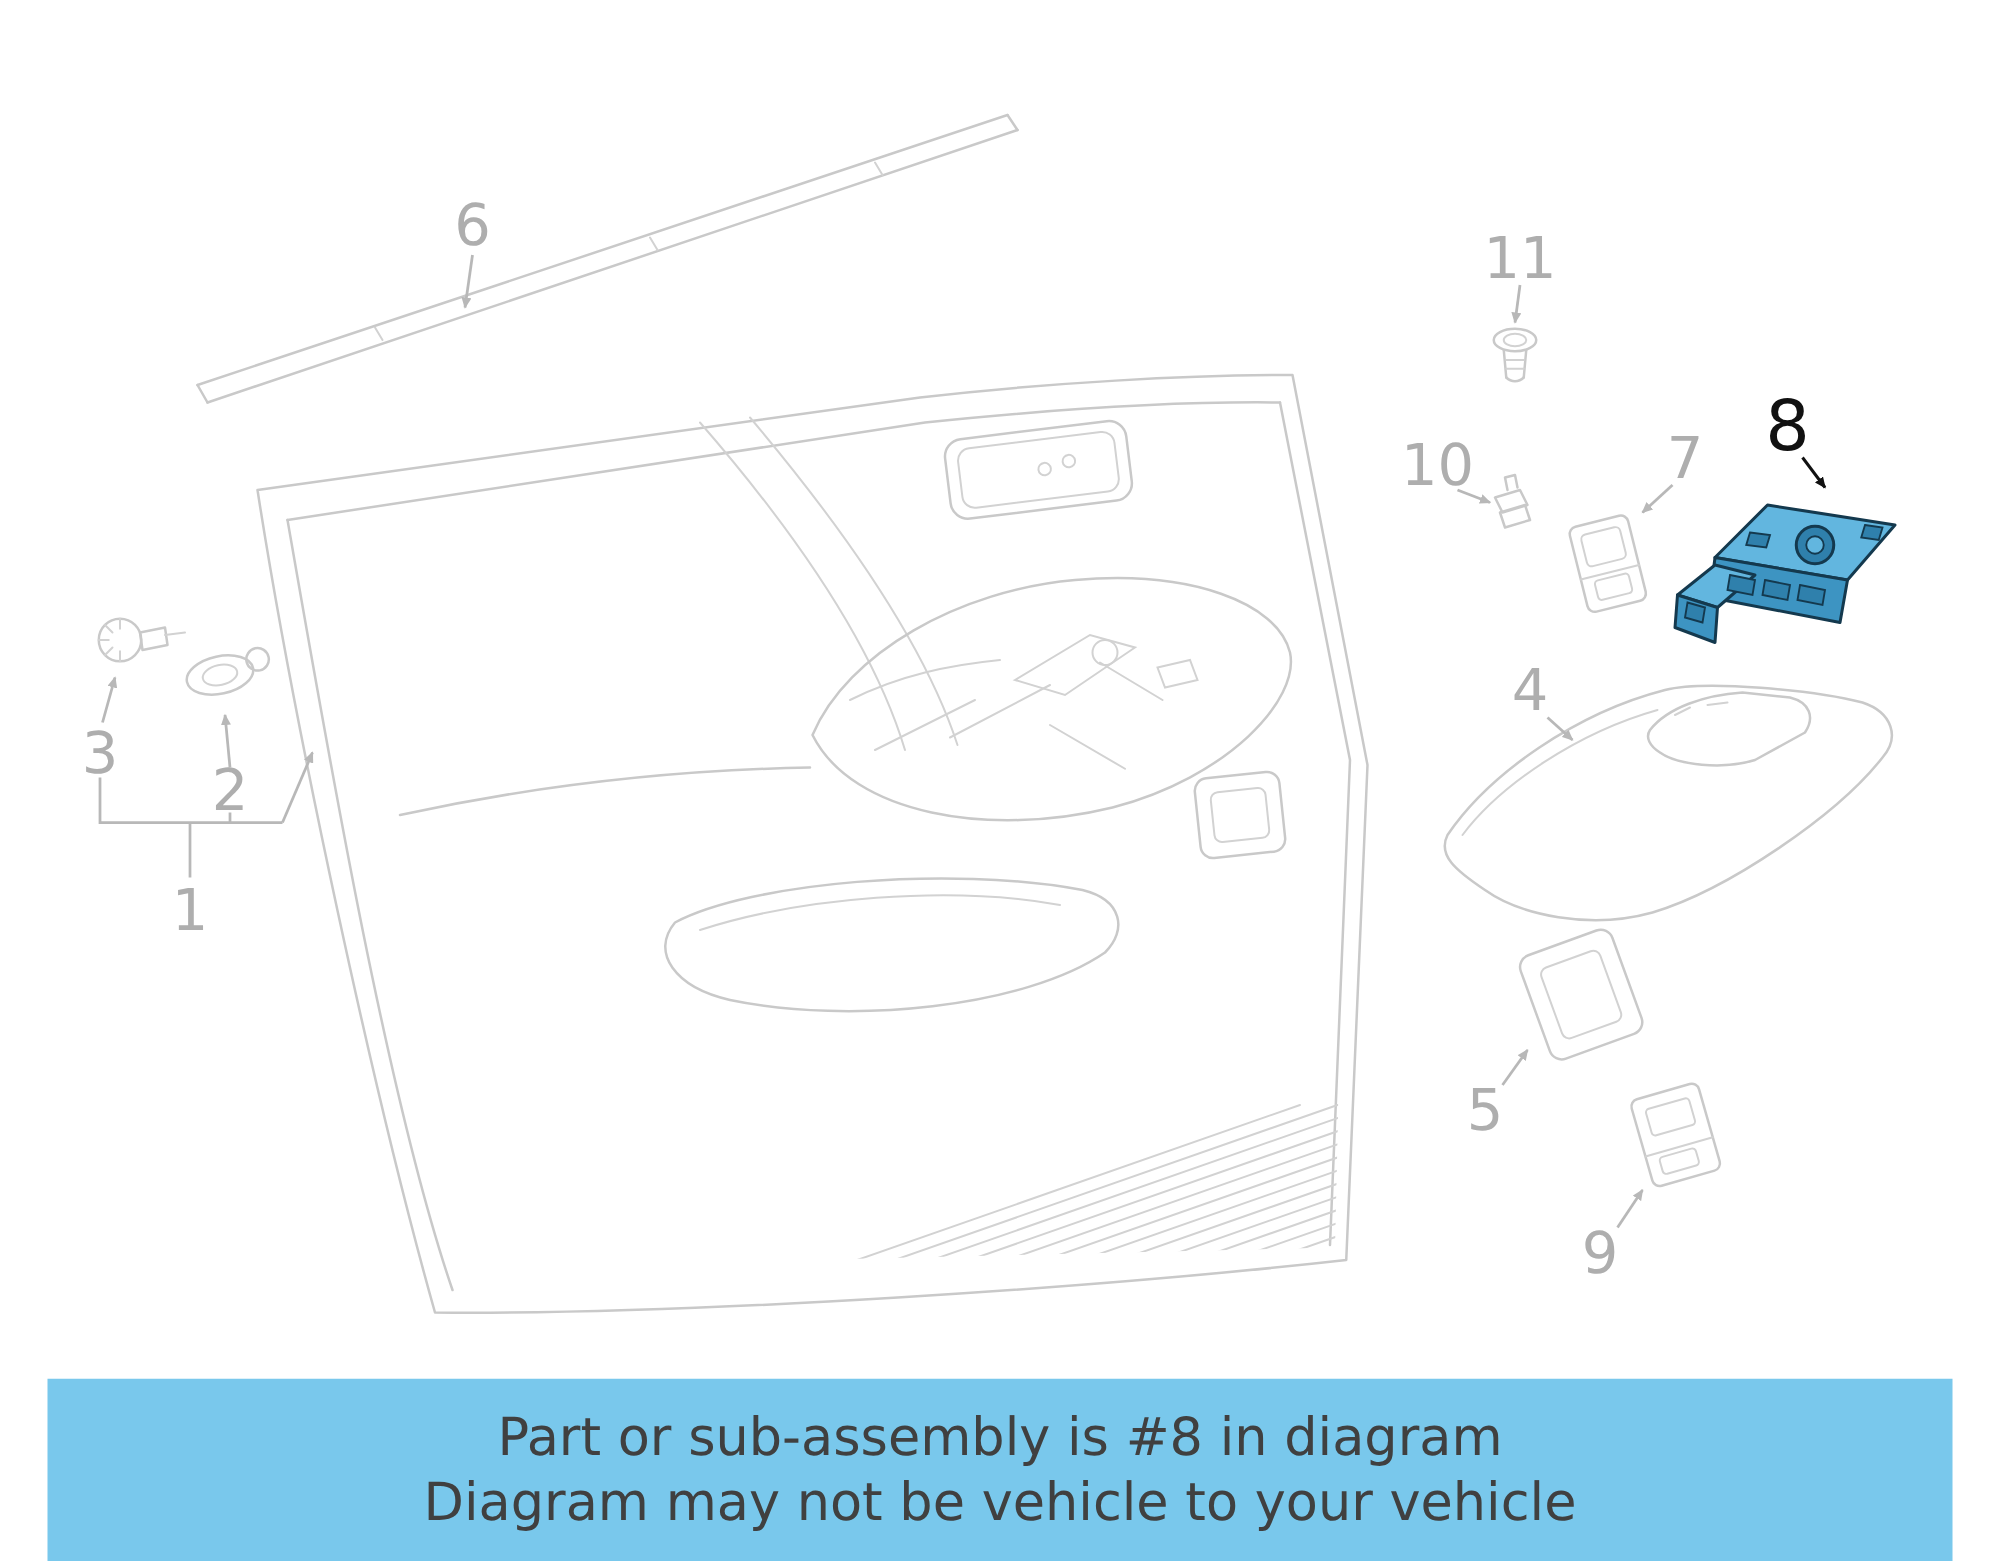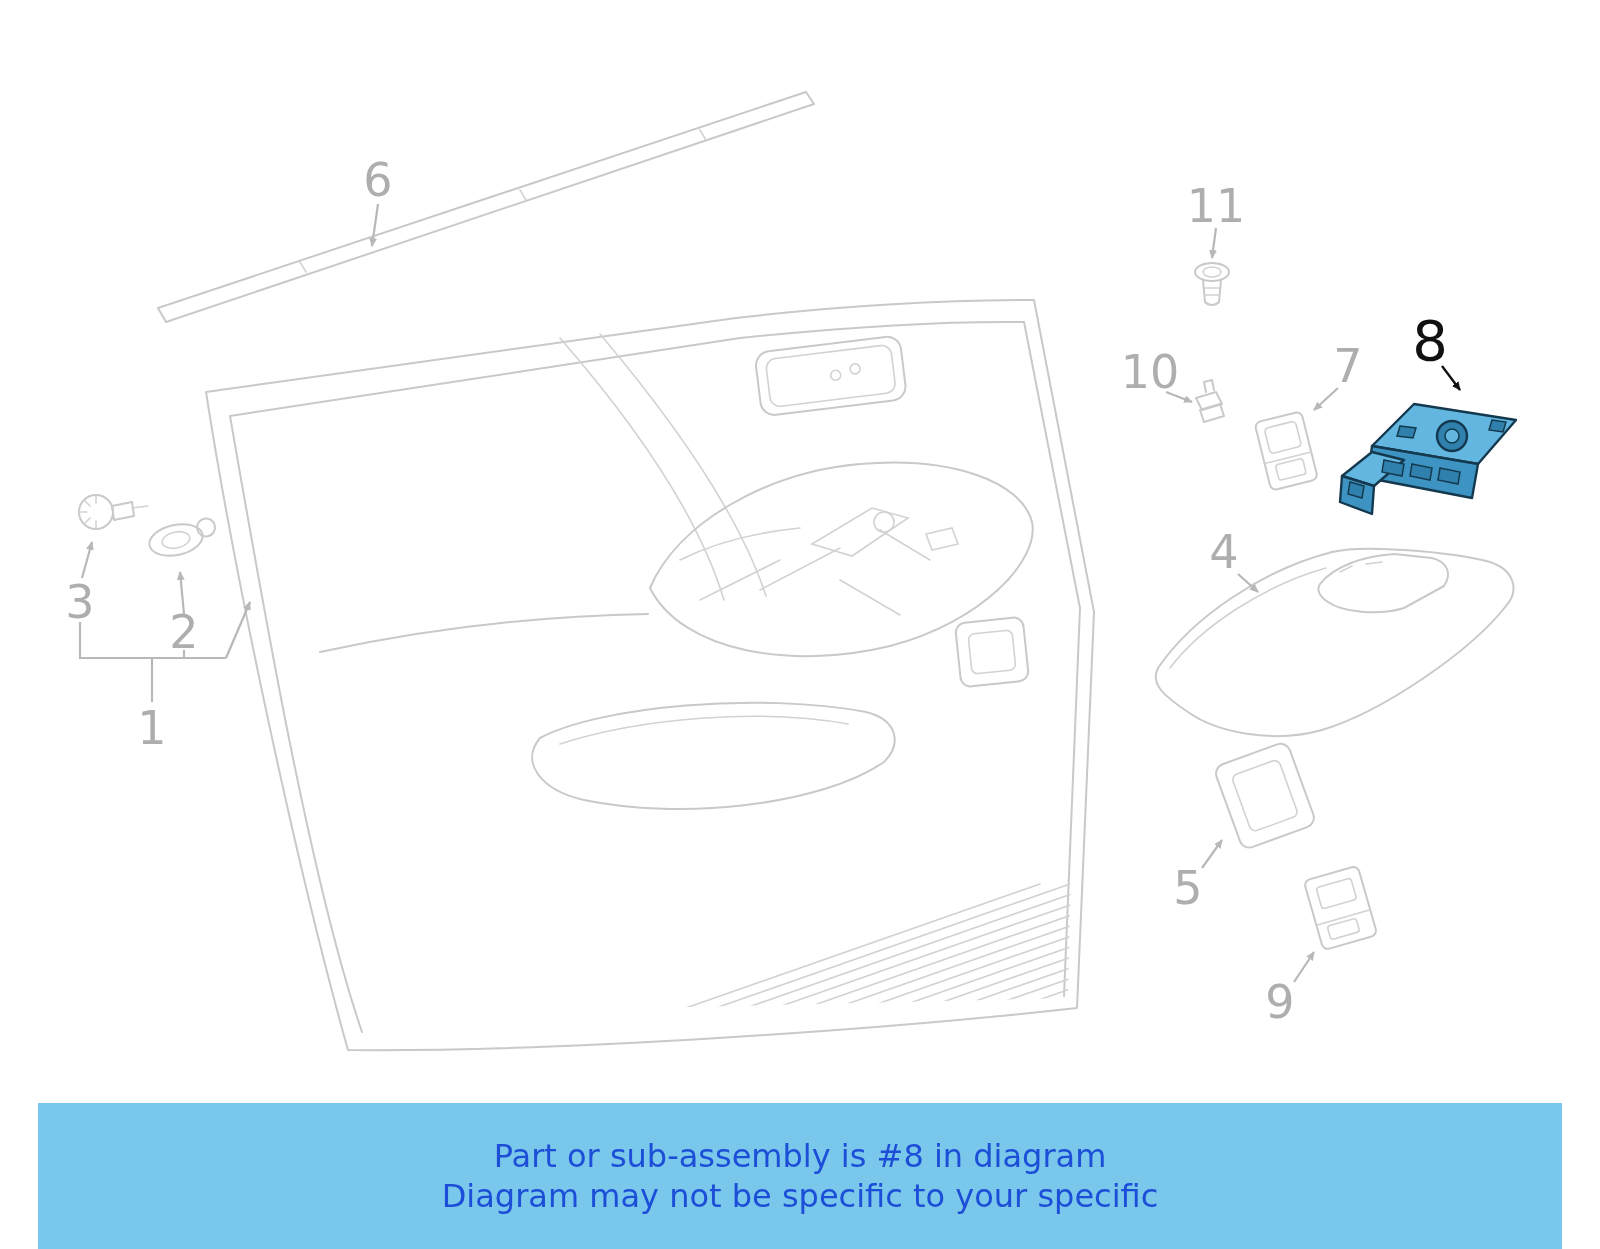--- a/index.html
+++ b/index.html
@@ -11,21 +11,21 @@
   .art{stroke:#c9c9c9;fill:none;stroke-width:2;stroke-linecap:round;stroke-linejoin:round;}
   .art-thin{stroke:#d2d2d2;fill:none;stroke-width:1.6;stroke-linecap:round;}
   .callout{stroke:#b8b8b8;fill:none;stroke-width:2.2;}
   .label{fill:#aeaeae;font-size:46px;font-family:"DejaVu Sans","Liberation Sans",sans-serif;}
   .label-dark{fill:#111111;font-size:56px;font-family:"DejaVu Sans","Liberation Sans",sans-serif;}
   .hl-outline{stroke:#14394e;stroke-width:2.4;stroke-linejoin:round;}
   #banner{
     position:absolute;left:38px;right:38px;top:1103px;bottom:0;
     background:#79c8ec;display:flex;flex-direction:column;align-items:center;justify-content:center;
   }
-  #banner .bline{color:#1d4ed8;font-size:32px;line-height:1.25;white-space:nowrap;}
+  #banner .bline{color:#404040;font-size:42px;line-height:1.25;white-space:nowrap;}
 </style>
 </head>
 <body>
 
 <svg id="stage" viewBox="0 0 1600 1103" xmlns="http://www.w3.org/2000/svg">
   <defs>
     <marker id="arrG" markerWidth="10" markerHeight="8" refX="8" refY="4" orient="auto" markerUnits="userSpaceOnUse">
       <path d="M0,0 L9,4 L0,8 Z" fill="#b8b8b8"></path>
     </marker>
     <marker id="arrB" markerWidth="10" markerHeight="8" refX="8" refY="4" orient="auto" markerUnits="userSpaceOnUse">
@@ -193,14 +193,14 @@
     <text class="label" x="1348" y="382">7</text>
     <text class="label-dark" x="1430" y="360">8</text>
     <text class="label" x="1280" y="1018">9</text>
     <text class="label" x="1150" y="388">10</text>
     <text class="label" x="1216" y="222">11</text>
   </g>
 </svg>
 
 <div id="banner">
   <div class="bline">Part or sub-assembly is #8 in diagram</div>
-  <div class="bline">Diagram may not be specific to your specific</div>
+  <div class="bline">Diagram may not be vehicle to your vehicle</div>
 </div>
 
 </body></html>

